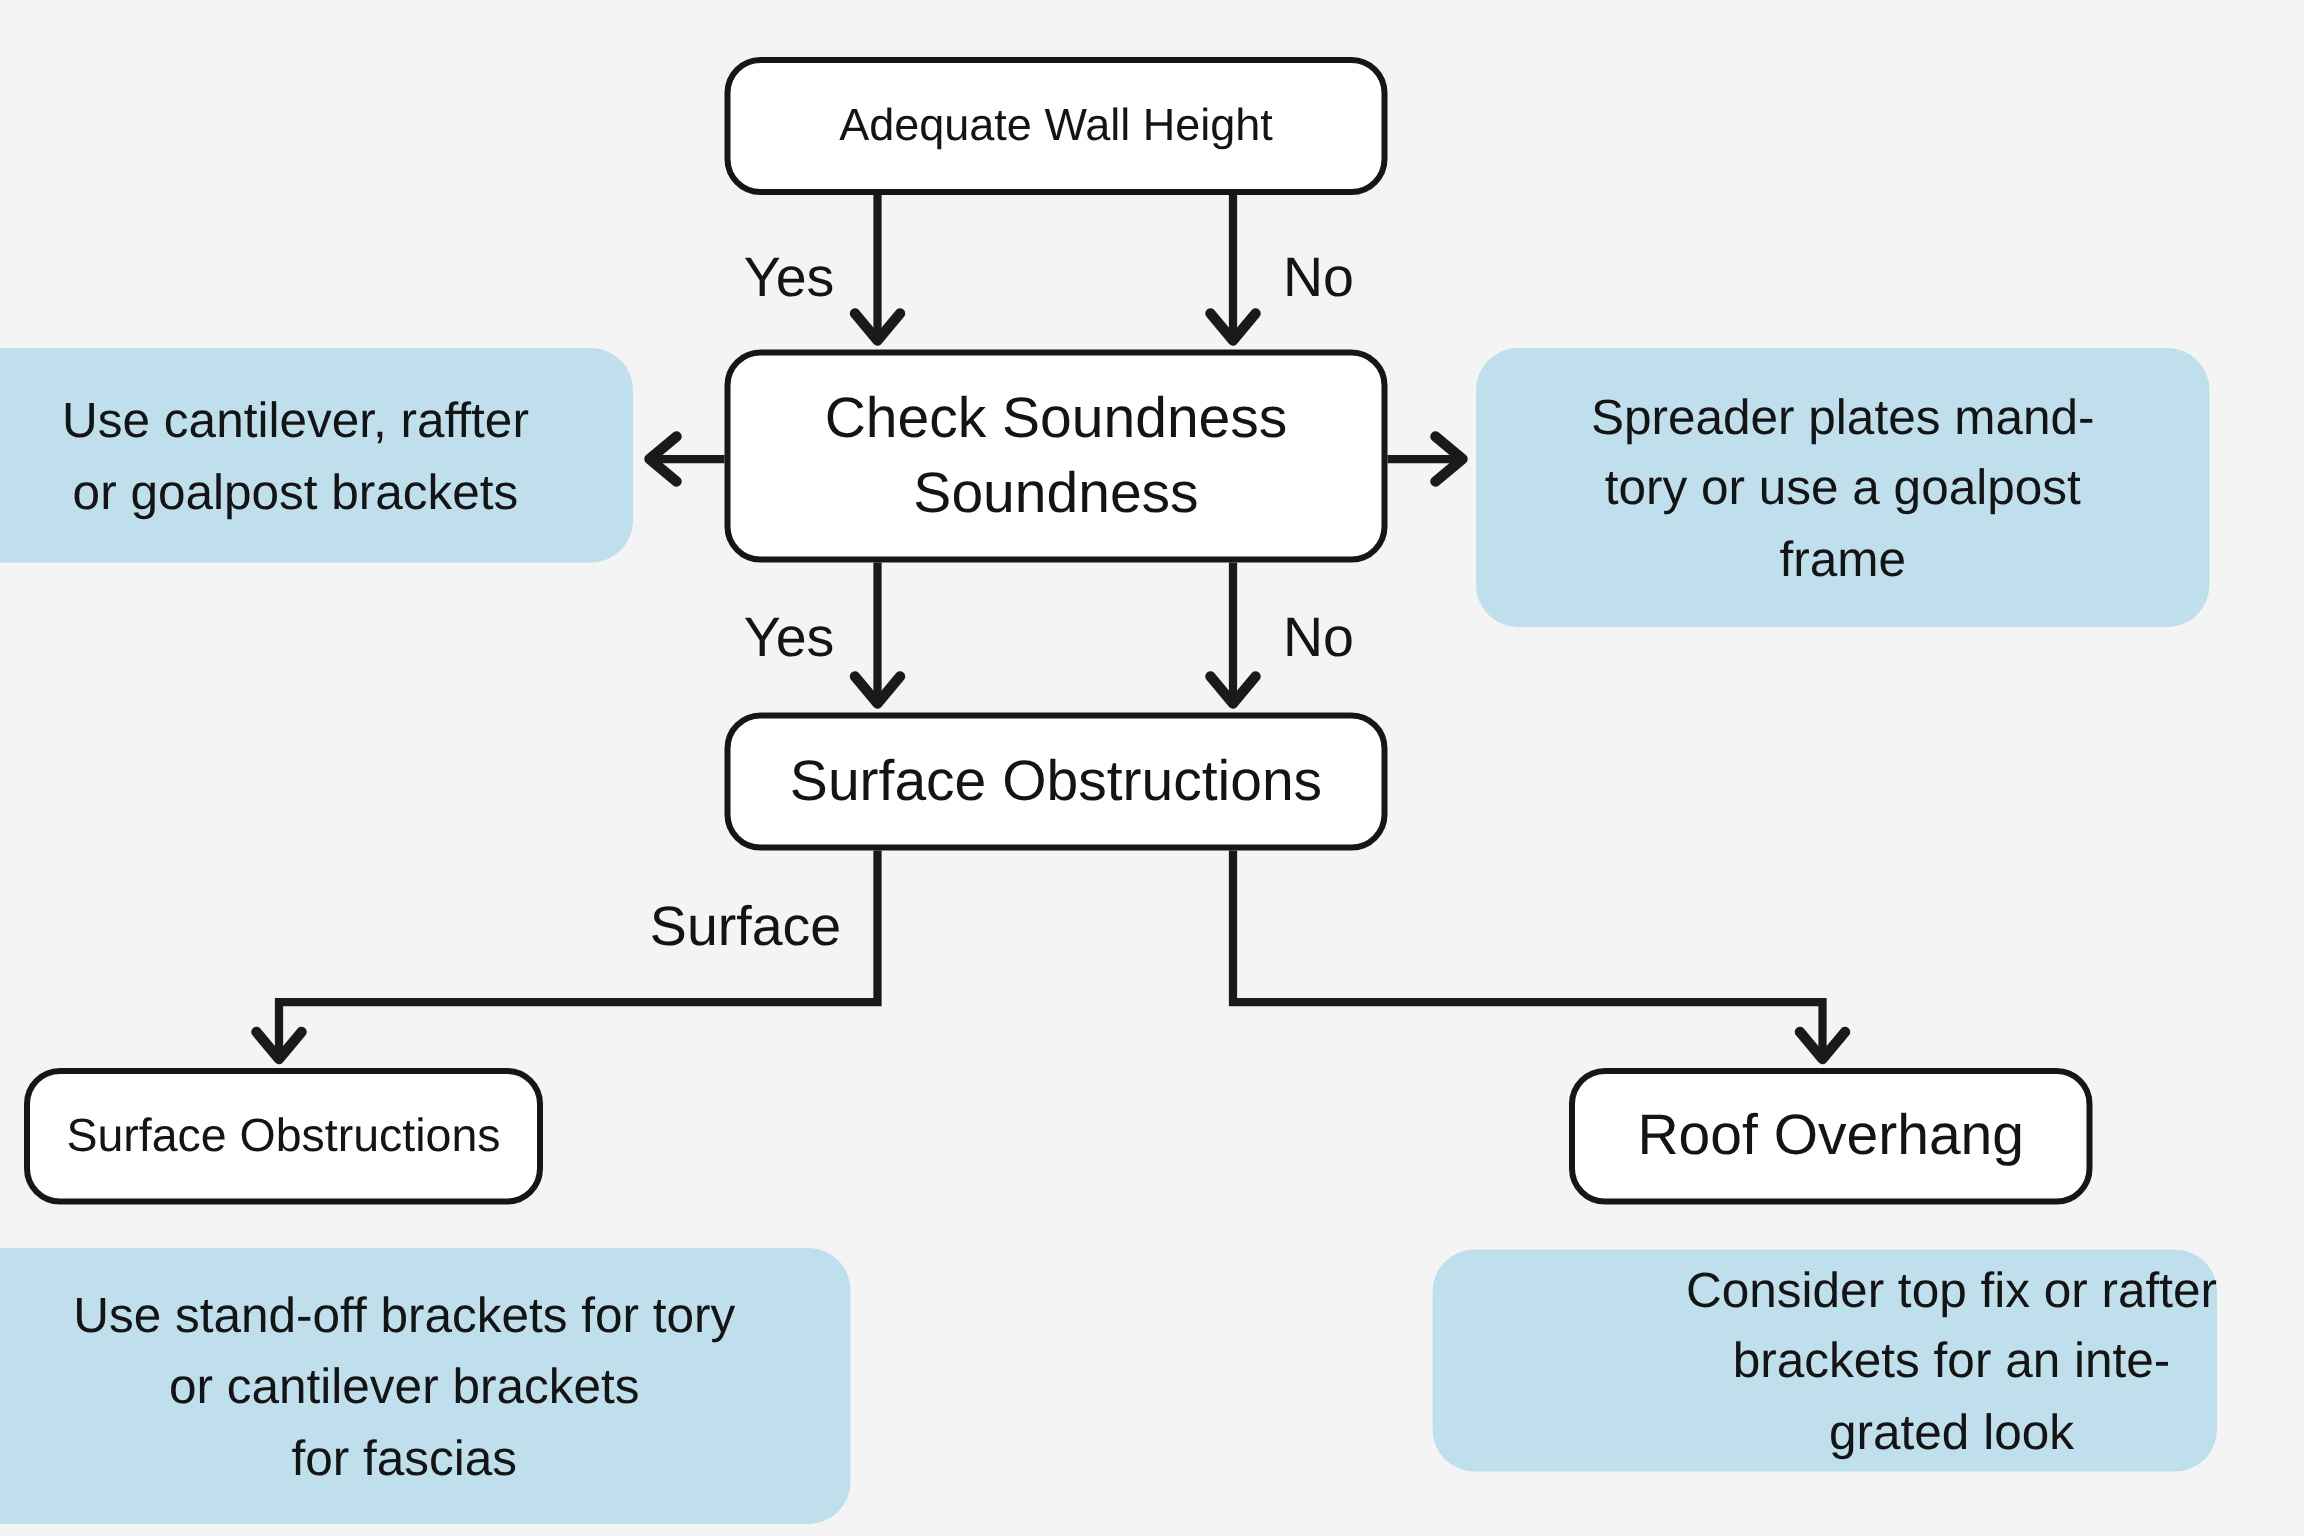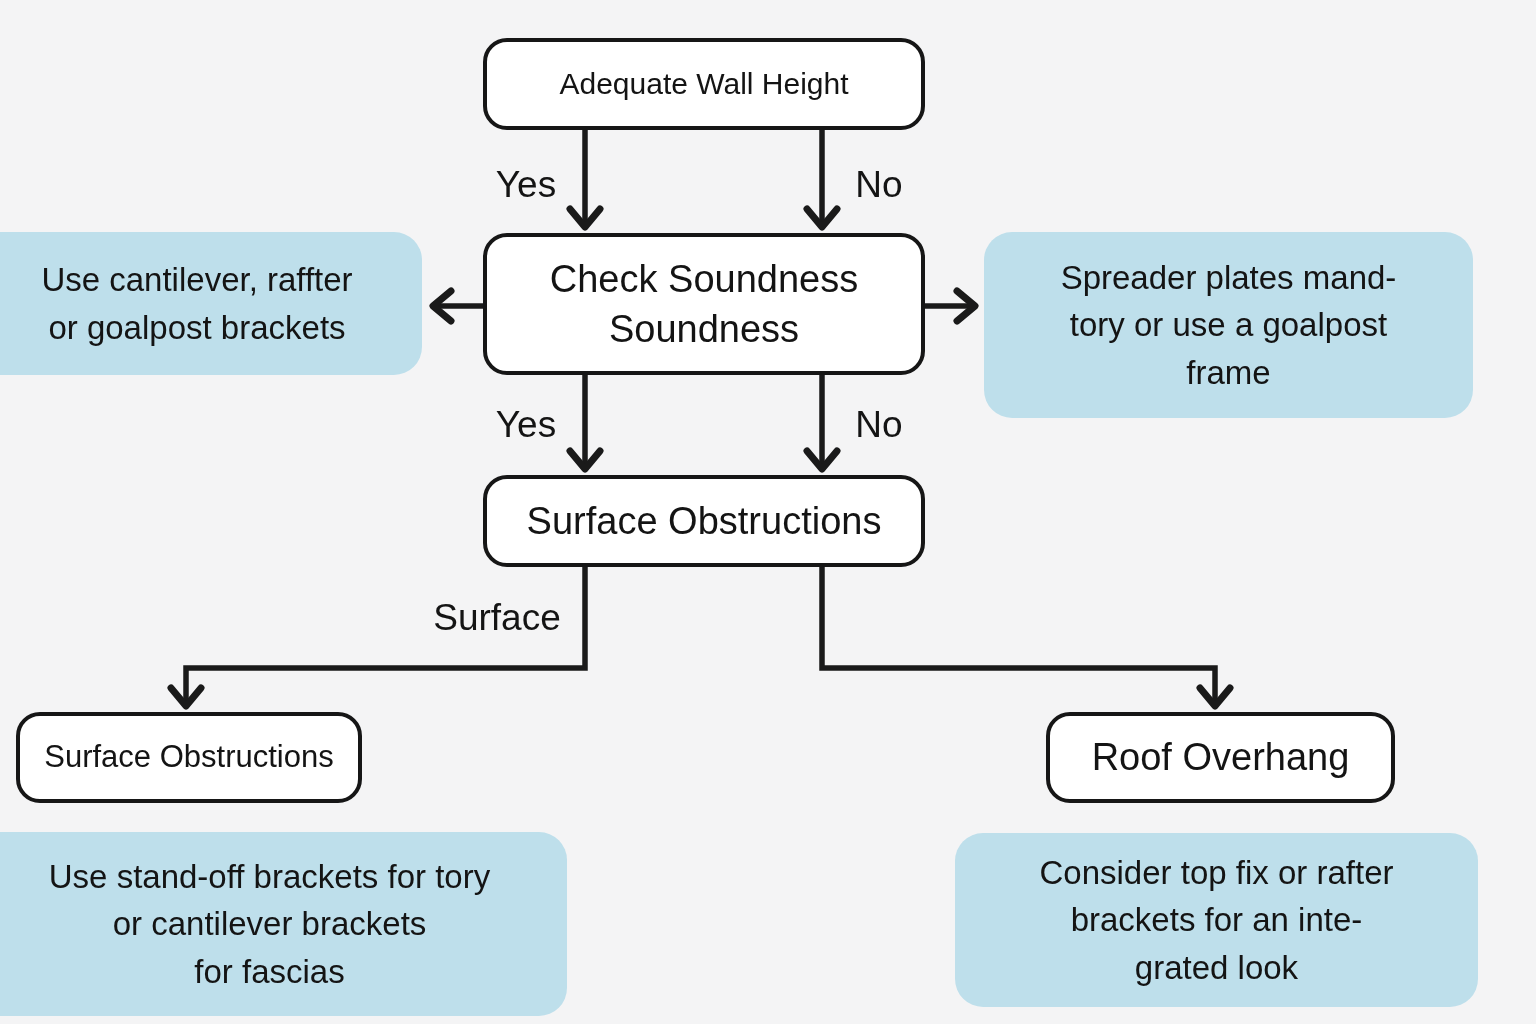--- a/index.html
+++ b/index.html
@@ -67,21 +67,21 @@
   
   #node-wall-height   {left:483px; top:38px;  width:442px; height:92px;  font-size:30px;}
   #node-soundness     {left:483px; top:233px; width:442px; height:142px; font-size:38px;}
   #node-obstructions  {left:483px; top:475px; width:442px; height:92px;  font-size:38px;}
   #node-obstructions-2{left:16px;  top:712px; width:346px; height:91px;  font-size:31px;}
   #node-roof-overhang {left:1046px;top:712px; width:349px; height:91px;  font-size:38px;}
   
   #callout-cantilever {left:-28px; top:232px; width:450px; height:143px;}
   #callout-spreader   {left:968px; top:232px; width:489px; height:186px;margin-left:16px;}
   #callout-standoff   {left:-28px; top:832px; width:595px; height:184px;}
-  #callout-topfix     {left:955px; top:833px; width:523px; height:174px;}
+  #callout-topfix     {left:955px; top:833px; width:523px; height:148px;justify-content:flex-end;}
   
   #label-yes-1    {left:526px; top:185px;}
   #label-no-1     {left:879px; top:185px;}
   #label-yes-2    {left:526px; top:425px;}
   #label-no-2     {left:879px; top:425px;}
   #label-present  {left:497px; top:618px;}
   #label-available{left:962px; top:618px;}
 </style>
 </head>
 <body>

